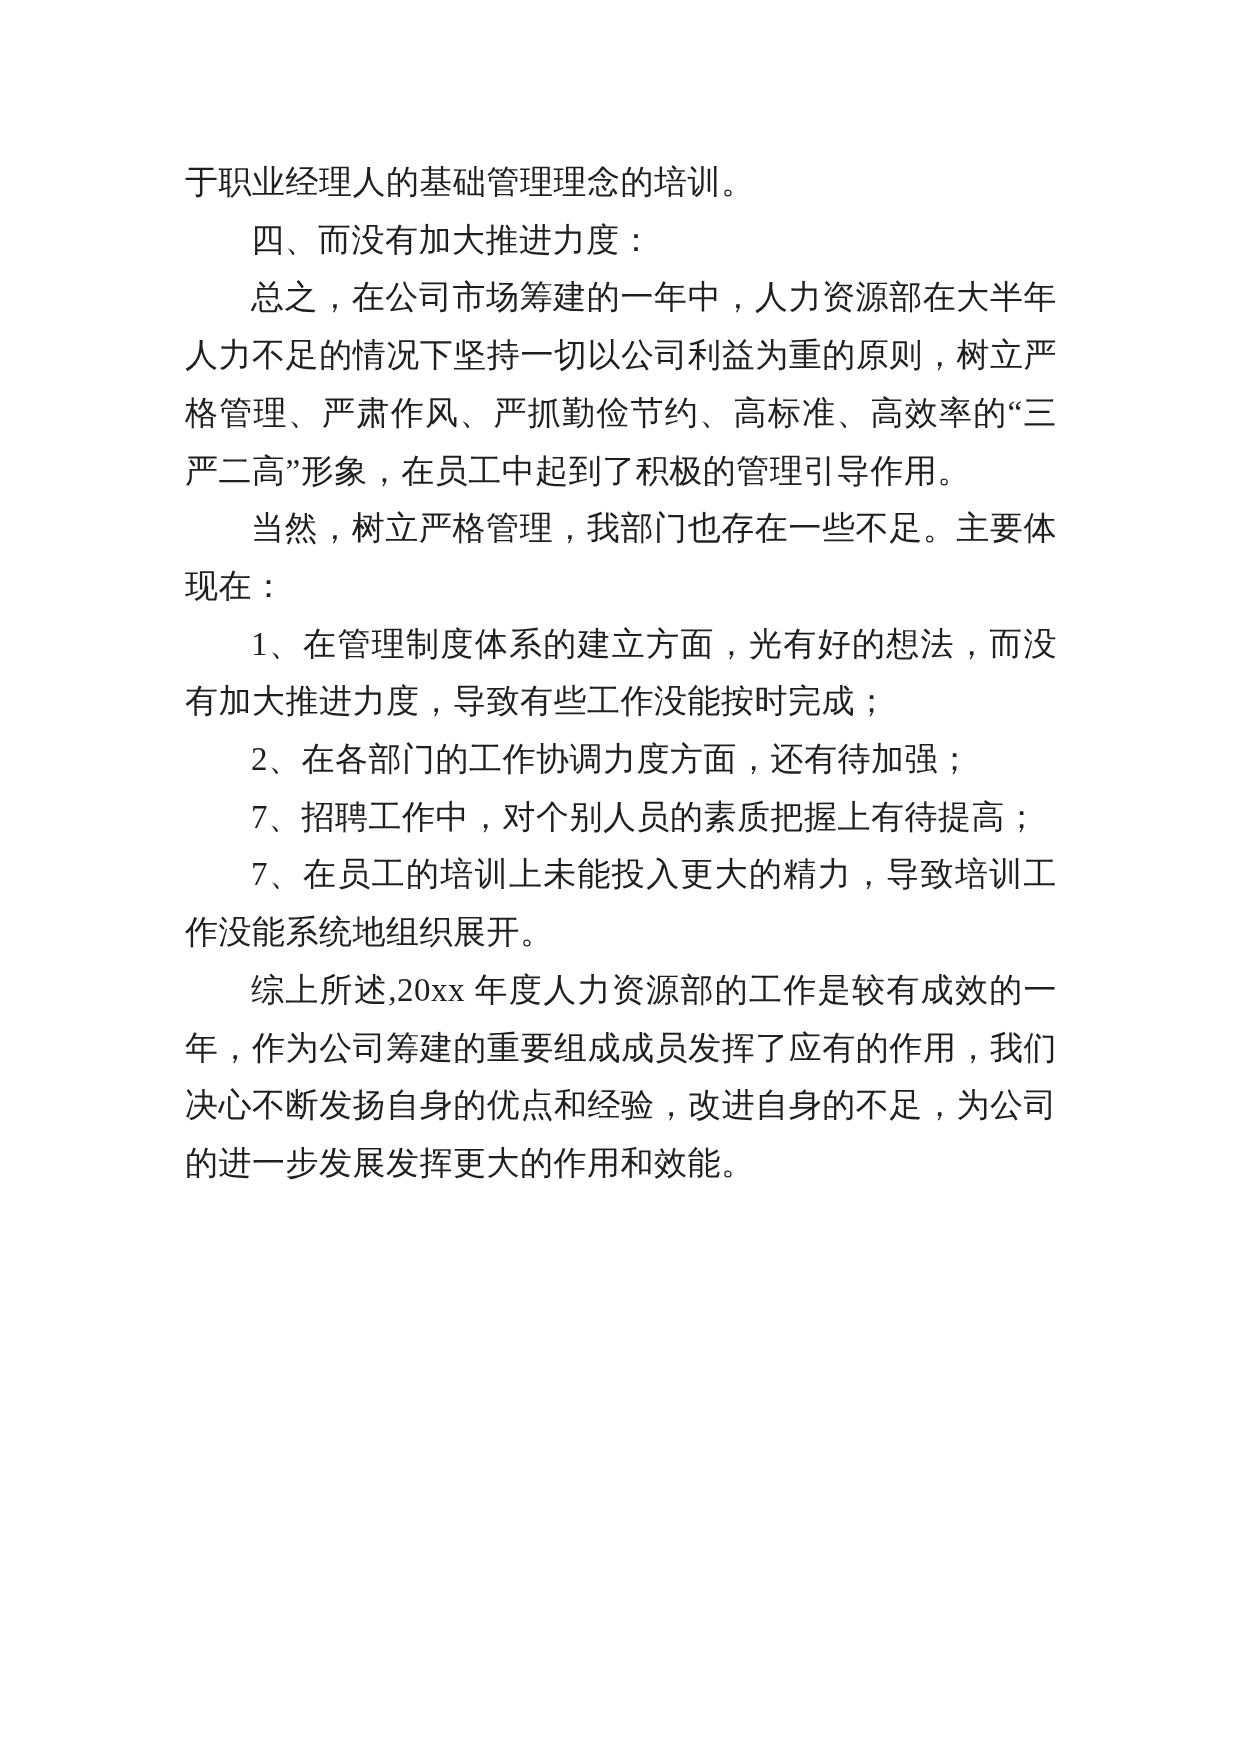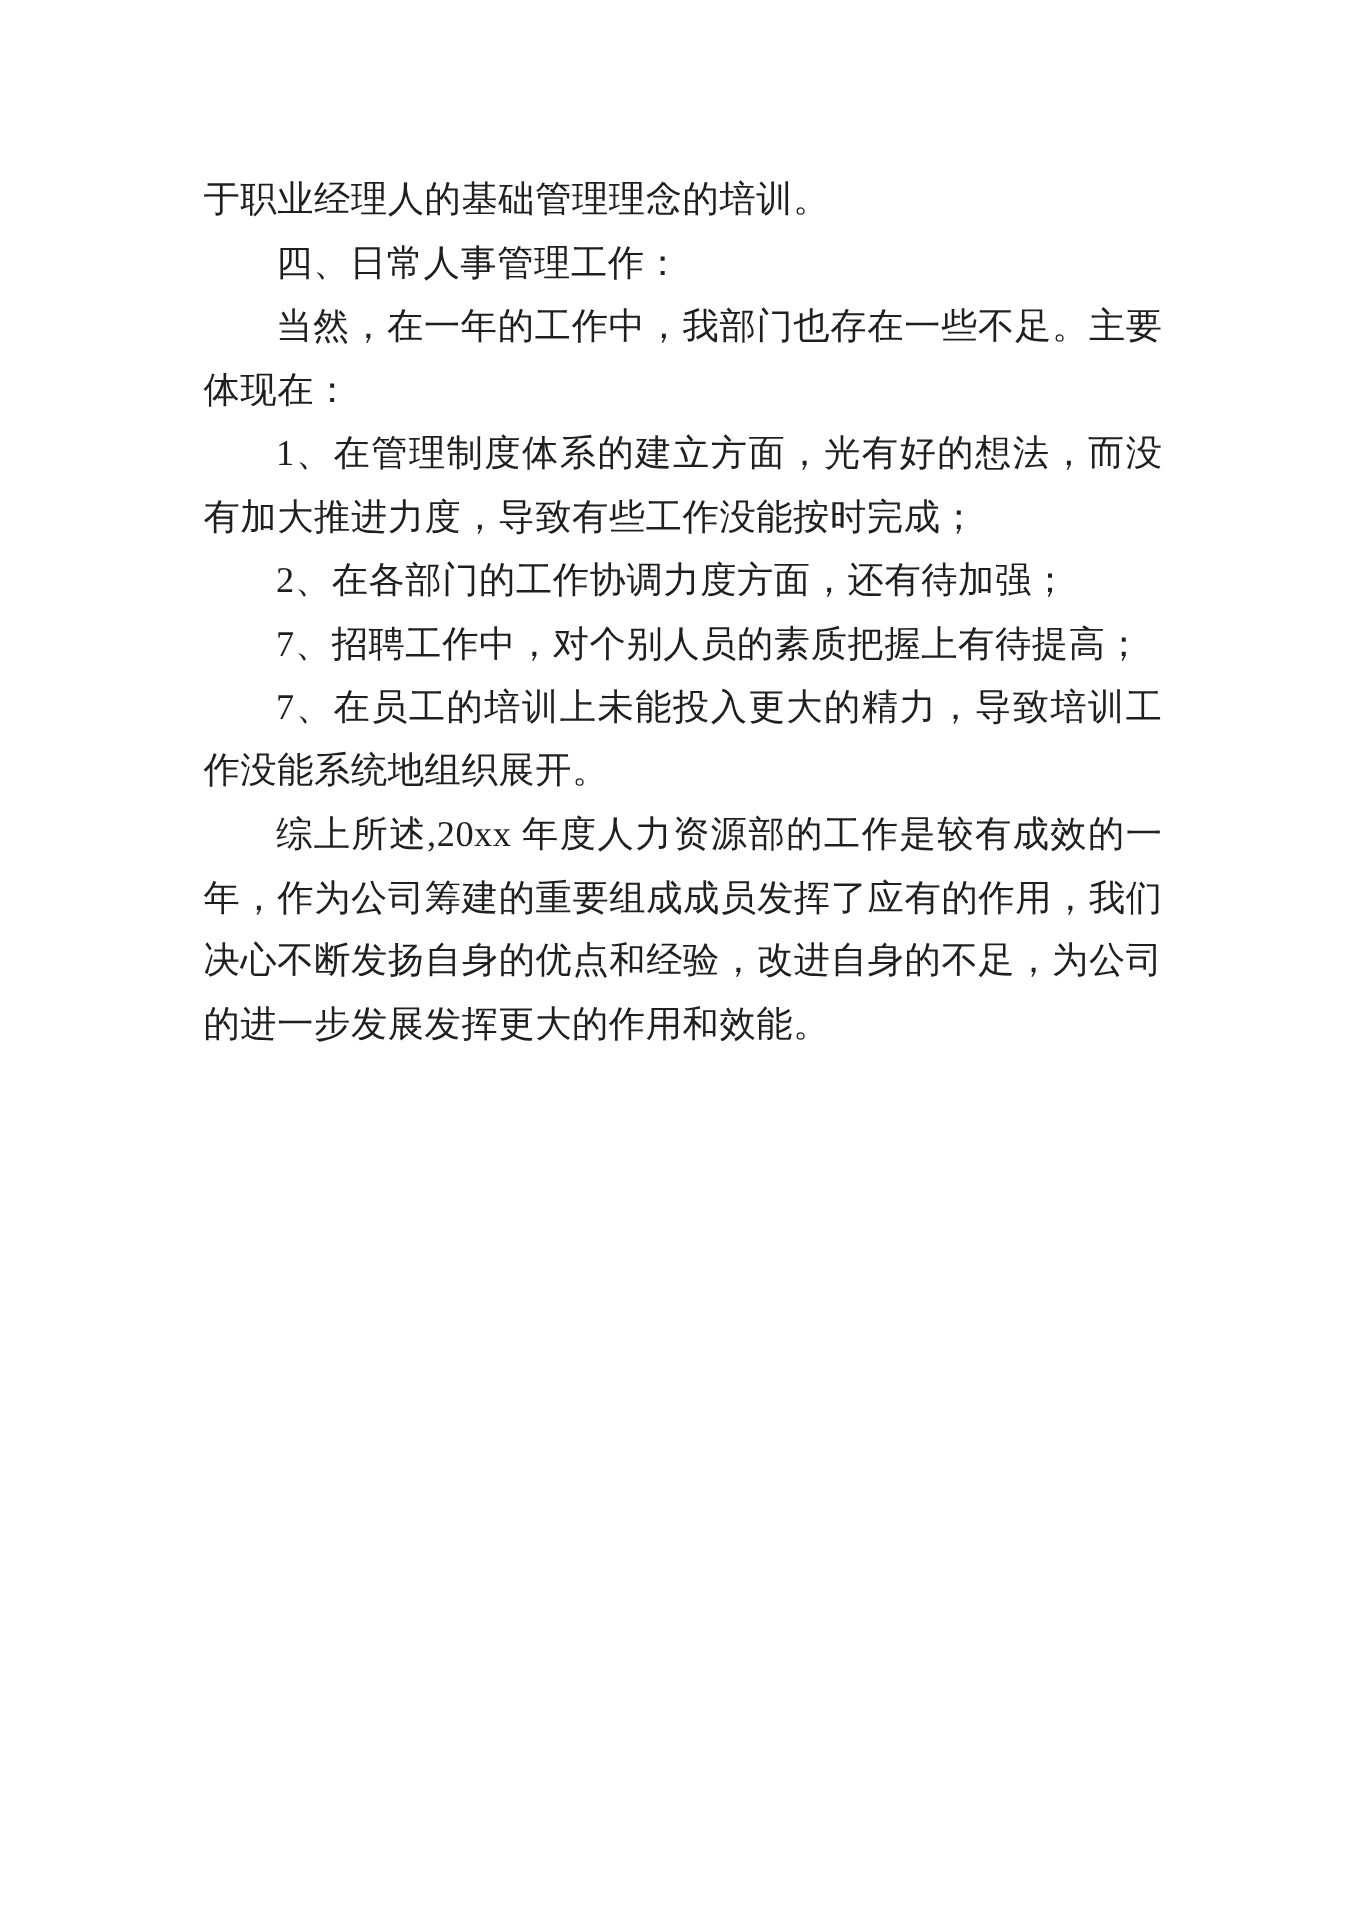--- a/index.html
+++ b/index.html
@@ -34,21 +34,22 @@
   .text-block p.indent {
     text-indent: 2em;
   }
 </style>
 </head>
 <body>
 
 <div class="page">
   <div class="text-block">
       <p class="">于职业经理人的基础管理理念的培训。</p>
-      <p class="indent">四、日常人事管理工作：</p>
-      <p class="indent">当然，在一年的工作中，我部门也存在一些不足。主要体现在：</p>
+      <p class="indent">四、而没有加大推进力度：</p>
+      <p class="indent">总之，在公司市场筹建的一年中，人力资源部在大半年人力不足的情况下坚持一切以公司利益为重的原则，树立严格管理、严肃作风、严抓勤俭节约、高标准、高效率的“三严二高”形象，在员工中起到了积极的管理引导作用。</p>
+      <p class="indent">当然，树立严格管理，我部门也存在一些不足。主要体现在：</p>
       <p class="indent">1、在管理制度体系的建立方面，光有好的想法，而没有加大推进力度，导致有些工作没能按时完成；</p>
       <p class="indent">2、在各部门的工作协调力度方面，还有待加强；</p>
       <p class="indent">7、招聘工作中，对个别人员的素质把握上有待提高；</p>
       <p class="indent">7、在员工的培训上未能投入更大的精力，导致培训工作没能系统地组织展开。</p>
       <p class="indent">综上所述,20xx 年度人力资源部的工作是较有成效的一年，作为公司筹建的重要组成成员发挥了应有的作用，我们决心不断发扬自身的优点和经验，改进自身的不足，为公司的进一步发展发挥更大的作用和效能。</p>
     </div>
 </div>
 
 </body></html>

